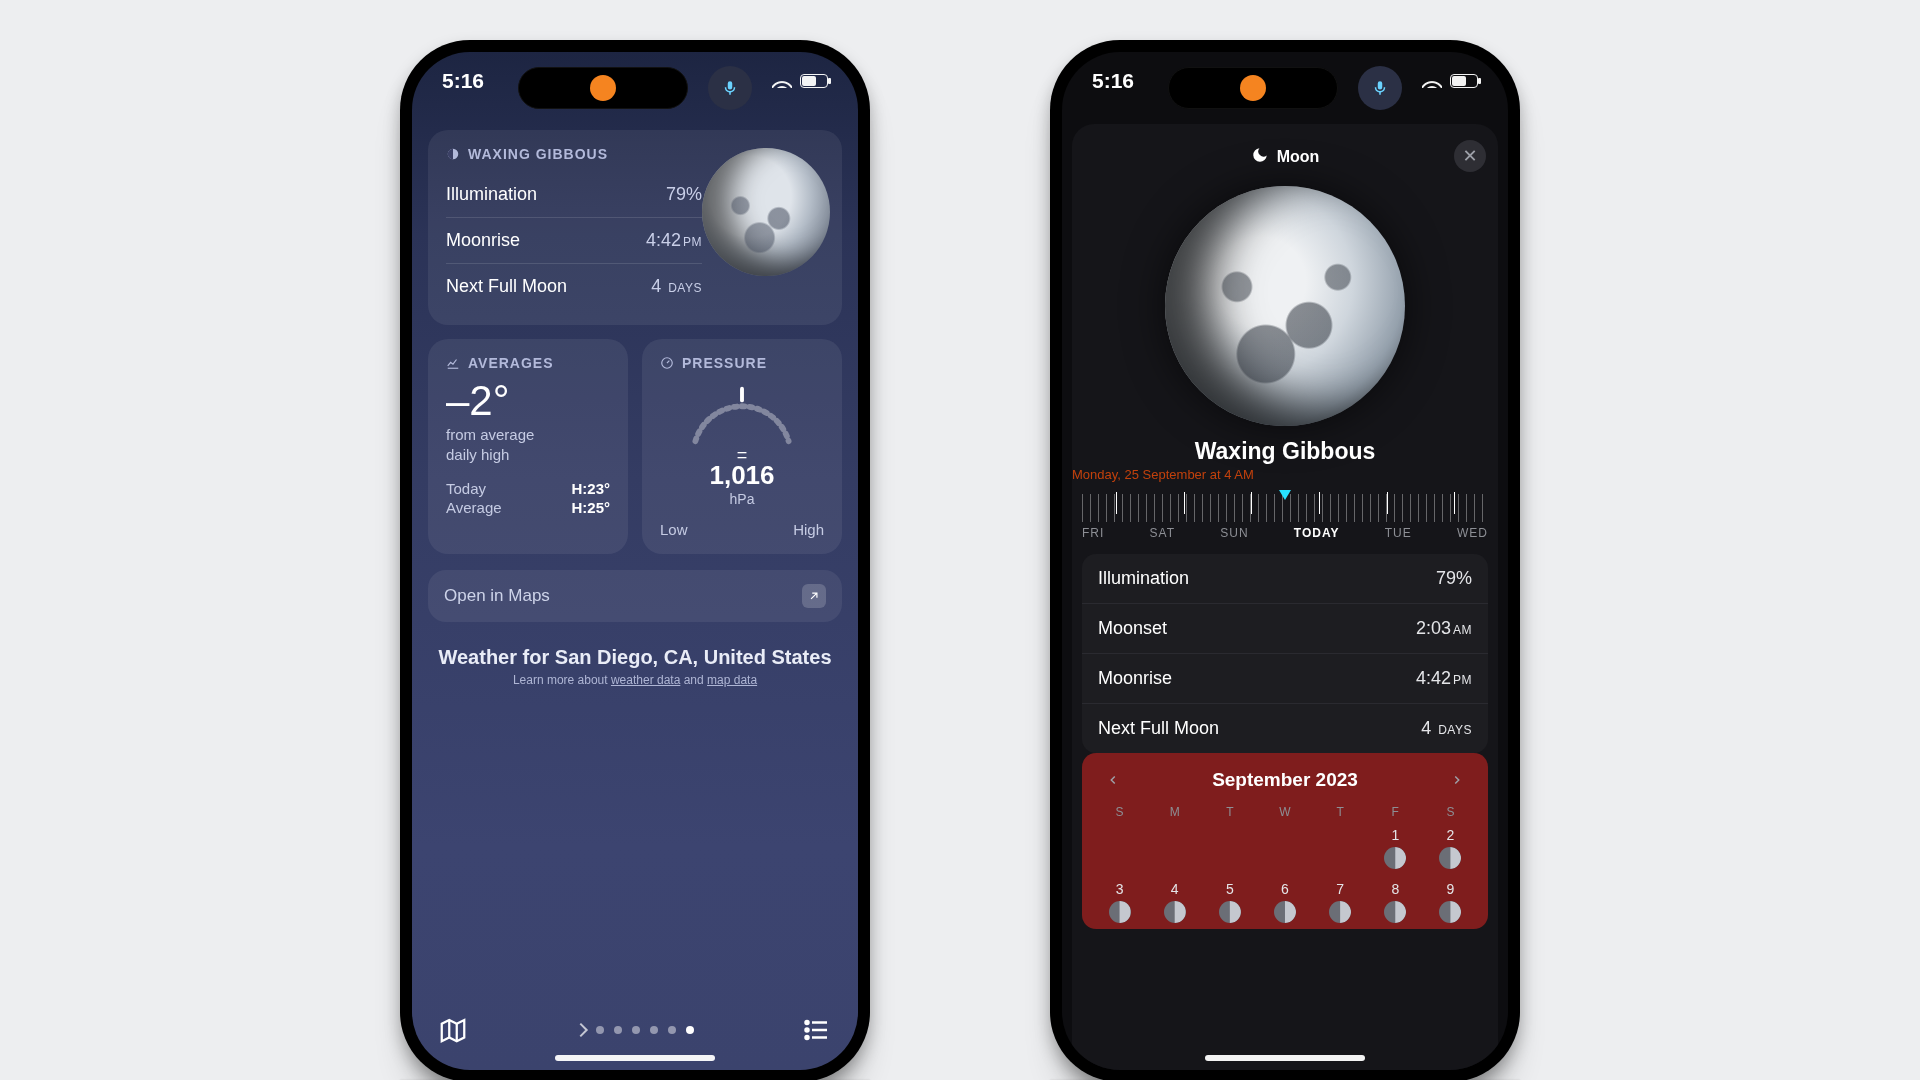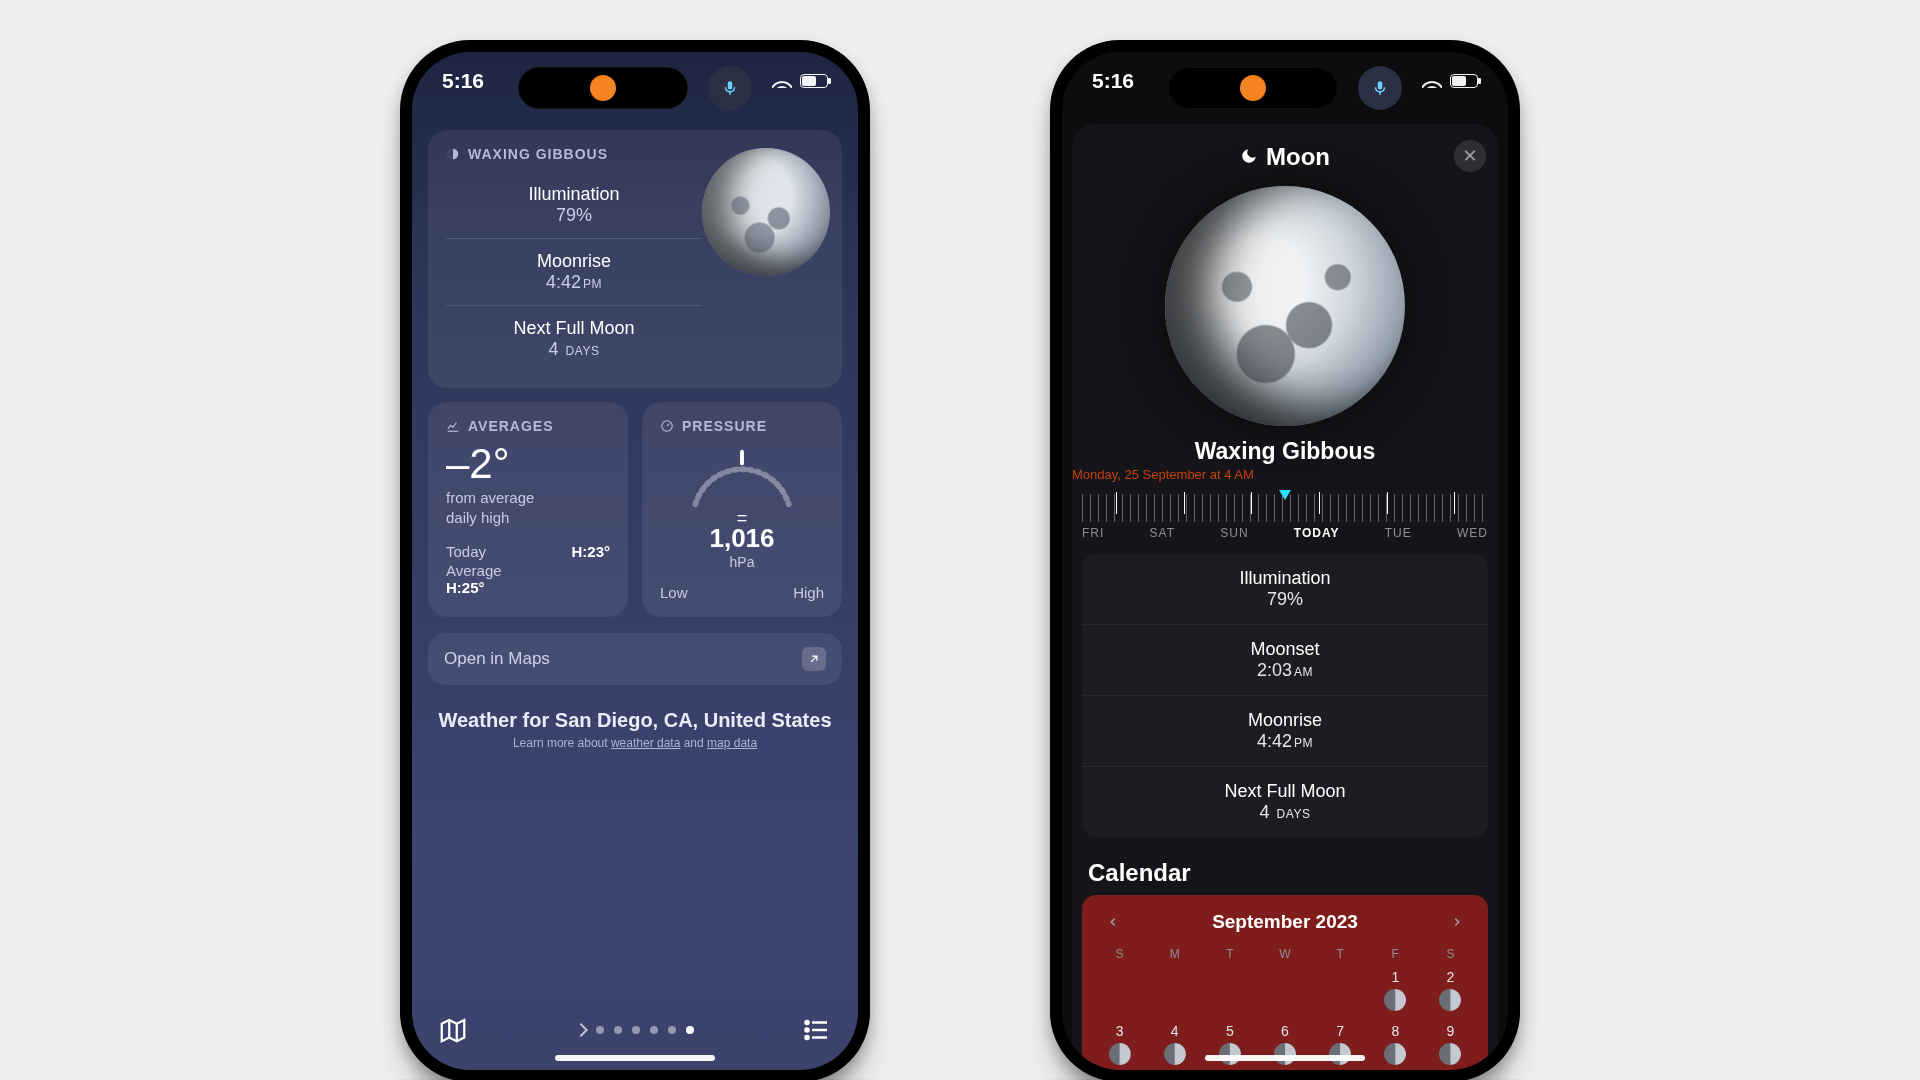--- a/index.html
+++ b/index.html
@@ -44,21 +44,21 @@
   
   .hdr{ text-align:center; margin-top:6px;}
   .hdr h1{font-size:40px;font-weight:500;letter-spacing:.2px;}
   .hdr .sub{font-size:24px;font-weight:400;margin-top:4px;color:#ebeef6;}
   .sub .sep{padding:0 8px;opacity:.6;}
 
   .card{ margin: 20px 16px 0 16px; background: rgba(255,255,255,.07); border-radius:20px; padding:16px 18px;}
   .card-title{display:flex;align-items:center;gap:8px;font-size:14px;font-weight:600;color:#b3badb;letter-spacing:1px;text-transform:uppercase;}
   .icon-sm{width:14px;height:14px;display:inline-block;}
   .row-list{margin-top:10px;}
-  .row{display:flex;justify-content:space-between;align-items:center;padding:12px 0;font-size:18px;flex-direction:column;}
+  .row{display:flex;justify-content:space-between;align-items:center;padding:12px 0;font-size:18px;}
   .row + .row{border-top:1px solid rgba(255,255,255,.12);}
   .row .val{color:#c9cfe8;}
   .small-cap{font-size:12px;letter-spacing:.5px;margin-left:2px;}
 
   .moon-card{position:relative;padding-right:140px;}
   .moon-thumb{position:absolute;right:12px;top:18px;width:128px;height:128px;border-radius:50%;background:
     radial-gradient(circle at 38% 38%, #dfe4ea 0 36%, #b3bcc7 54%, #7d8694 76%, #4b5361 100%);
     box-shadow: inset 28px -12px 28px rgba(0,0,0,.55);}
   .moon-thumb::after{content:"";position:absolute;inset:0;border-radius:50%;background:
     radial-gradient(circle at 60% 55%, rgba(70,78,95,.55) 0 10px, transparent 12px),
@@ -89,21 +89,21 @@
   .map-ic, .list-ic{width:30px;height:30px;color:#fff;}
   .dots{display:flex;align-items:center;gap:10px;}
   .dot{width:8px;height:8px;border-radius:50%;background:rgba(255,255,255,.45);}
   .dot.active{background:#fff;}
   .home-ind{position:absolute;bottom:9px;left:50%;transform:translateX(-50%);width:160px;height:6px;border-radius:4px;background:#fff;opacity:.95;}
   .arw{width:10px;height:10px;border-top:2px solid rgba(255,255,255,.7);border-right:2px solid rgba(255,255,255,.7);transform:rotate(45deg);}
 
   
   .sheet{position:absolute;left:10px;right:10px;top:72px;bottom:0;background:#151519;border-radius:22px 22px 0 0;padding:16px 0 0 0;overflow:hidden;}
   .sheet-h{display:flex;align-items:center;justify-content:center;position:relative;height:34px;}
-  .sheet-h .t{font-size:24px;font-weight:600;display:flex;align-items:center;gap:8px;text-align:center;}
+  .sheet-h .t{font-size:16px;font-weight:600;display:flex;align-items:center;gap:8px;text-align:center;}
   .close-x{position:absolute;right:12px;top:0;width:32px;height:32px;border-radius:50%;background:#2e2e34;color:#9ea1a9;display:flex;align-items:center;justify-content:center;font-size:18px;}
 
   .moon-big{width:240px;height:240px;border-radius:50%;margin:12px auto 12px auto;background:
     radial-gradient(circle at 40% 40%, #eff1f3 0 22%, #cfd6dd 45%, #97a3af 70%, #3f464f 96%);
     box-shadow: inset 46px -14px 46px rgba(0,0,0,.7), 0 0 40px rgba(0,0,0,.6);}
   .moon-big::after{content:"";position:absolute;width:240px;height:240px;left:50%;transform:translateX(-50%);top:62px;border-radius:50%;
     background:
      radial-gradient(circle at 60% 58%, rgba(50,56,65,.55) 0 22px, transparent 24px),
      radial-gradient(circle at 42% 70%, rgba(50,56,65,.55) 0 28px, transparent 30px),
      radial-gradient(circle at 30% 42%, rgba(50,56,65,.5) 0 14px, transparent 16px),
@@ -204,21 +204,21 @@
                   </svg>
             </span>
             <span>AVERAGES</span>
           </div>
           <div class="big">–2°</div>
           <div class="muted"><span>from average</span><br><span>daily high</span></div>
           <div class="kv">
                 <span>Today</span>
                 <span class="r">H:23°</span>
               </div>
-          <div class="kv" style="margin-top:2px;flex-direction:column;">
+          <div class="kv" style="margin-top:2px;">
                 <span>Average</span>
                 <span class="r">H:25°</span>
               </div>
         </div>
 
         <div class="card">
           <div class="card-title">
             <span class="icon-sm">
               <svg viewBox="0 0 24 24" fill="none" stroke="#b3badb" stroke-width="2">
                     <circle cx="12" cy="12" r="9"></circle>
@@ -356,21 +356,20 @@
           <div class="row">
                 <span>Moonrise</span>
                 <span class="val"><span>4:42</span><span class="small-cap">PM</span></span>
               </div>
           <div class="row">
                 <span>Next Full Moon</span>
                 <span class="val"><span>4</span> <span class="small-cap">DAYS</span></span>
               </div>
         </div>
 
-        <div class="cal-h">Calendar</div>
         <div class="cal-card">
           <div class="cal-nav">
             <span class="chev">
                   <svg viewBox="0 0 24 24" fill="none" stroke="currentColor" stroke-width="2.5">
                     <path d="M15 6l-6 6 6 6"></path>
                   </svg>
                 </span>
             <span class="cal-title">September 2023</span>
             <span class="chev">
                   <svg viewBox="0 0 24 24" fill="none" stroke="currentColor" stroke-width="2.5">

